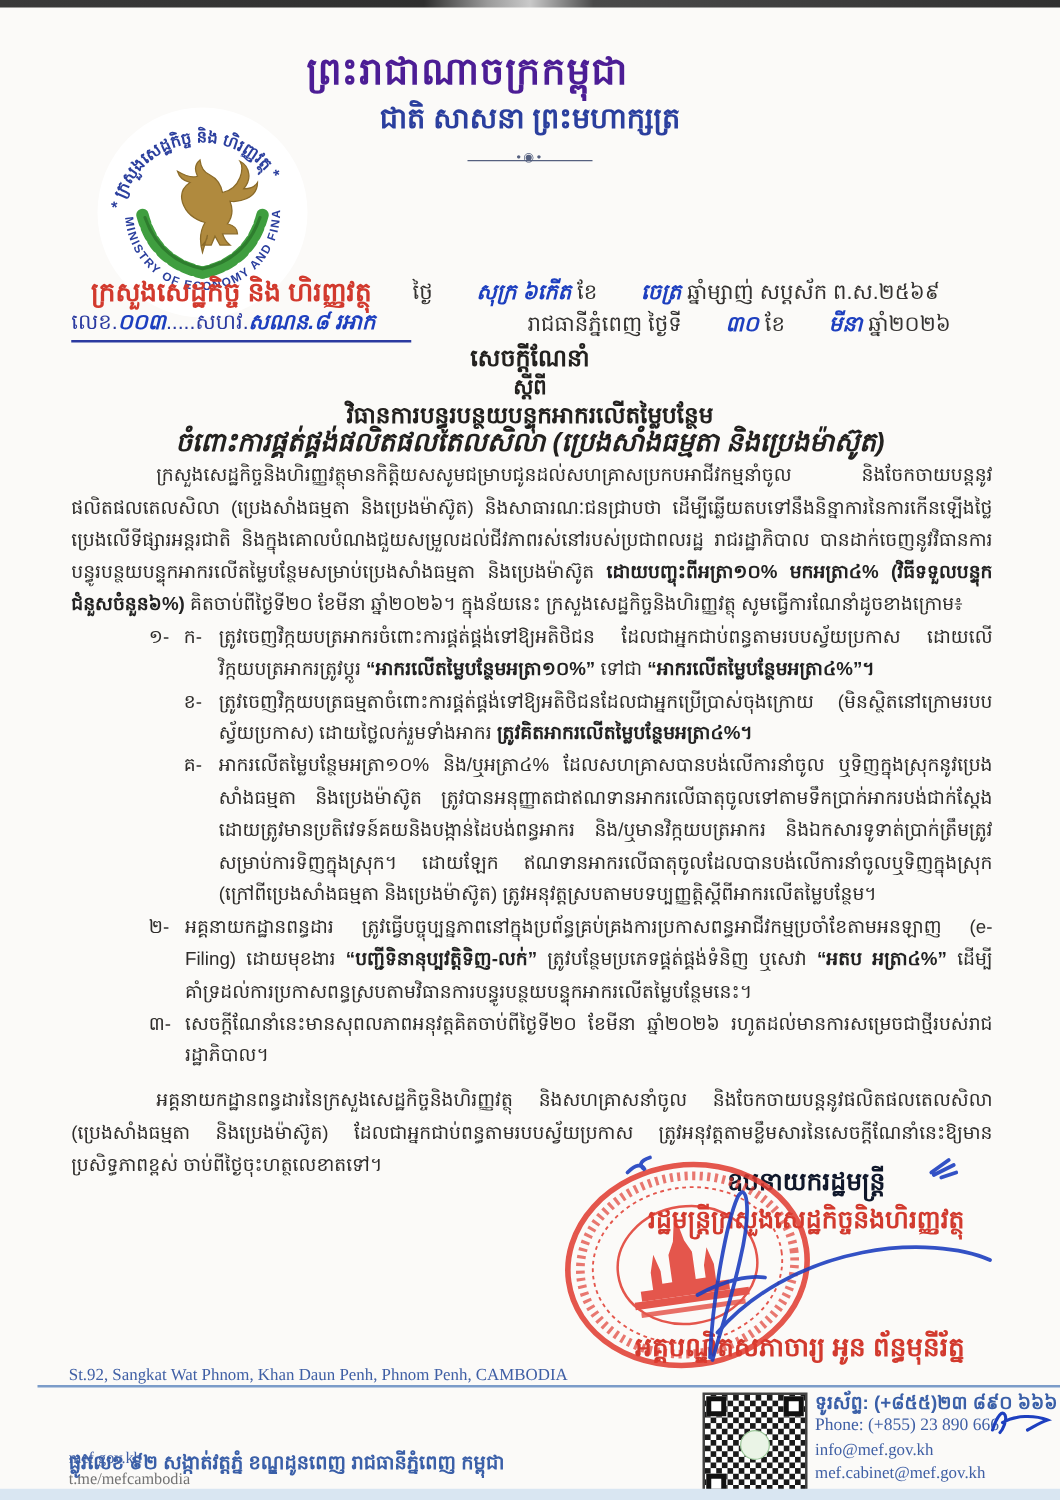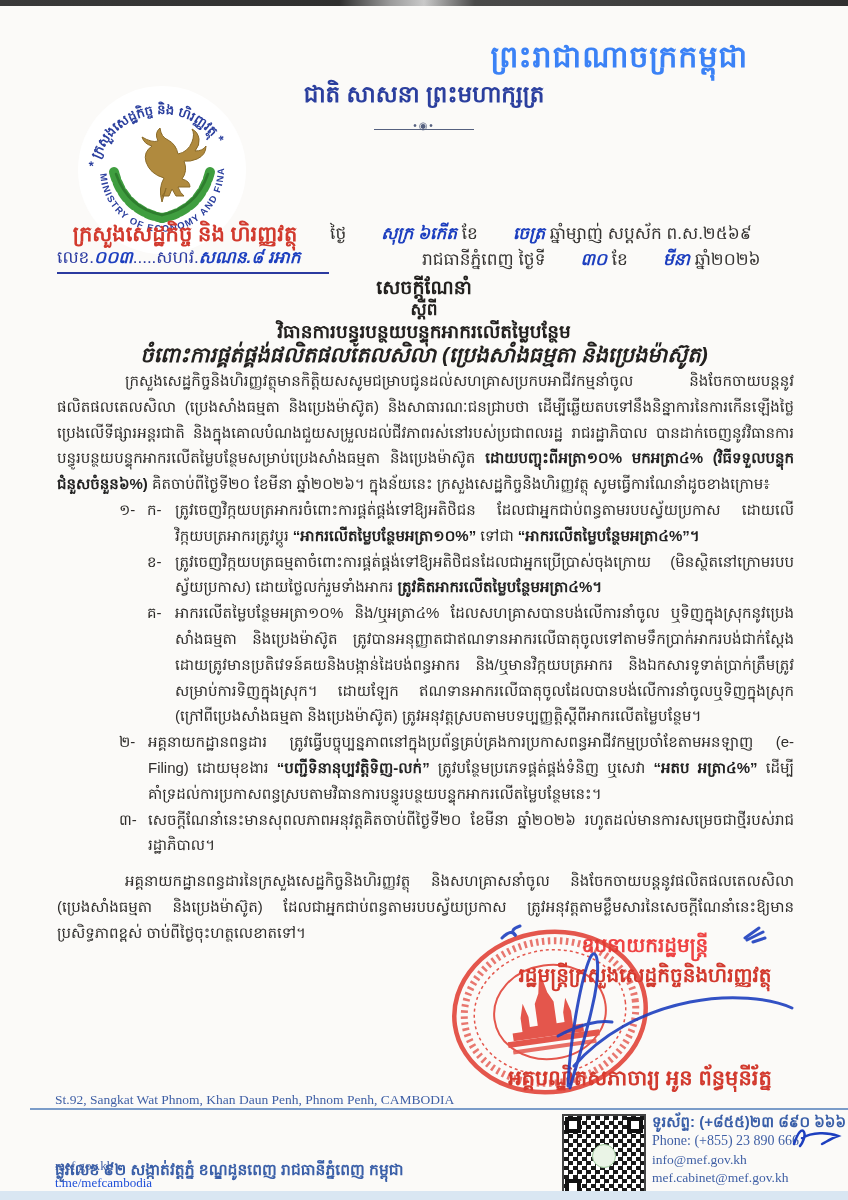--- a/index.html
+++ b/index.html
@@ -3,22 +3,22 @@
 <meta charset="utf-8">
 <style>
   html,body{margin:0;padding:0;}
   body{width:848px;height:1200px;position:relative;overflow:hidden;
        background:#fbfaf8;font-family:"Liberation Sans", sans-serif;color:#2e2c2a;}
   .abs{position:absolute;}
   
   .topbar{left:0;top:0;width:848px;height:6px;
     background:linear-gradient(90deg,#3a3a3a 0%,#2f2f2f 40%,#9a9a9a 46%,#c9c9c9 50%,#4a4a4a 56%,#303030 100%);}
   
-  .kingdom{left:0;top:38px;width:748px;text-align:right;font-size:30px;font-weight:bold;
-    color:#3b82f6;letter-spacing:1px;}
+  .kingdom{left:0;top:38px;width:748px;text-align:center;font-size:30px;font-weight:bold;
+    color:#4c1d95;letter-spacing:1px;}
   .motto{left:0;top:80px;width:848px;text-align:center;font-size:23px;font-weight:bold;color:#2b3f9e;}
   .divider{left:374px;top:124px;width:100px;text-align:center;color:#55607f;font-size:10px;letter-spacing:2px;}
   .divider .line{display:inline-block;width:100px;border-top:1.5px solid #55607f;position:relative;top:-3px;}
   .divider .dots{position:absolute;left:0;width:100px;top:-4px;}
   
   .logo{left:76px;top:84px;width:172px;height:172px;}
   .ministry-red{left:40px;top:220px;width:290px;text-align:center;font-size:21px;font-weight:bold;color:#d23a2e;}
   .refline{left:57px;top:246px;width:340px;font-size:17px;color:#2b3aa0;white-space:nowrap;}
   .refline .hw{font-style:italic;font-weight:bold;color:#1d3fbf;}
   .ref-underline{left:57px;top:272px;width:272px;border-top:2px solid #2b3aa0;}
@@ -36,31 +36,31 @@
   .bodytext{left:57px;top:368px;width:737px;font-size:15px;line-height:25.8px;
     text-align:justify;color:#2e2c2a;}
   .p1{text-indent:68px;}
   b{font-weight:bold;color:#222;}
   .li{position:relative;padding-left:91px;}
   .li .num{position:absolute;left:62px;width:28px;}
   .sli{position:relative;padding-left:118px;}
   .sli .num{position:absolute;left:90px;width:26px;}
   .closing{text-indent:68px;margin-top:10px;}
   
-  .sig-title1{left:480px;top:932px;width:330px;text-align:center;font-size:20px;font-weight:bold;color:#ef4444;}
+  .sig-title1{left:480px;top:932px;width:330px;text-align:center;font-size:20px;font-weight:bold;color:#0f172a;}
   .sig-title2{left:455px;top:962px;width:380px;text-align:center;font-size:20px;font-weight:bold;color:#d23a2e;}
   .sig-name{left:450px;top:1064px;width:380px;text-align:center;font-size:21px;font-weight:bold;color:#d23a2e;}
   .stamp{left:450px;top:928px;width:200px;height:168px;opacity:.85;}
   .signature{left:440px;top:916px;width:400px;height:190px;pointer-events:none;}
   
   .footer-line{left:30px;top:1108px;width:818px;border-top:2px solid #7b9cc9;}
   .f-kh{left:55px;top:1116px;width:500px;font-size:15.5px;font-weight:bold;color:#3a5fa8;margin-top:44px;}
   .f-en{left:55px;top:1092px;width:520px;font-size:13.5px;color:#3f5fa5;font-family:"Liberation Serif",serif;}
   .f-web{left:55px;top:1158px;font-size:13px;color:#3f5fa5;font-family:"Liberation Serif",serif;}
-  .f-tme{left:55px;top:1175px;font-size:13px;color:#1d4ed8;font-family:"Liberation Serif",serif;}
+  .f-tme{left:55px;top:1175px;font-size:13px;color:#737373;font-family:"Liberation Serif",serif;}
   .qr{left:562px;top:1114px;width:80px;height:80px;background:
       repeating-conic-gradient(#1a1a1a 0% 25%, #fff 0% 50%) 0 0/9px 9px;
       border:2px solid #444;position:absolute;}
   .qr .finder{position:absolute;width:16px;height:16px;border:4px solid #111;background:#fff;box-sizing:border-box;}
   .qr .f1{left:1px;top:1px;} .qr .f2{right:1px;top:1px;} .qr .f3{left:1px;bottom:1px;}
   .qr .center{position:absolute;left:28px;top:28px;width:22px;height:22px;border-radius:50%;
       background:#eaf4e6;border:1px solid #9cc79a;}
   .f-phone-kh{left:652px;top:1112px;font-size:15px;font-weight:bold;color:#3a5fa8;}
   .f-phone-en{left:652px;top:1133px;font-size:14px;color:#3f5fa5;font-family:"Liberation Serif",serif;}
   .f-email1{left:652px;top:1152px;font-size:13.5px;color:#3f5fa5;font-family:"Liberation Serif",serif;}

